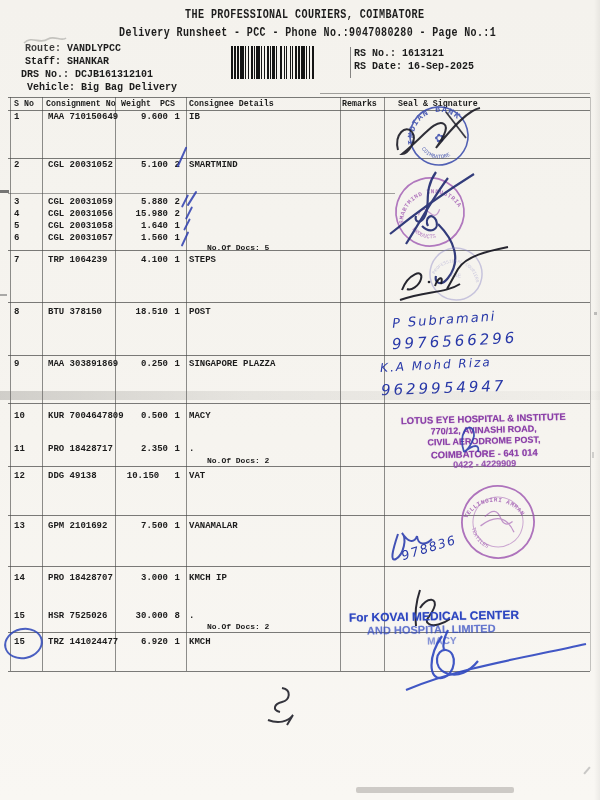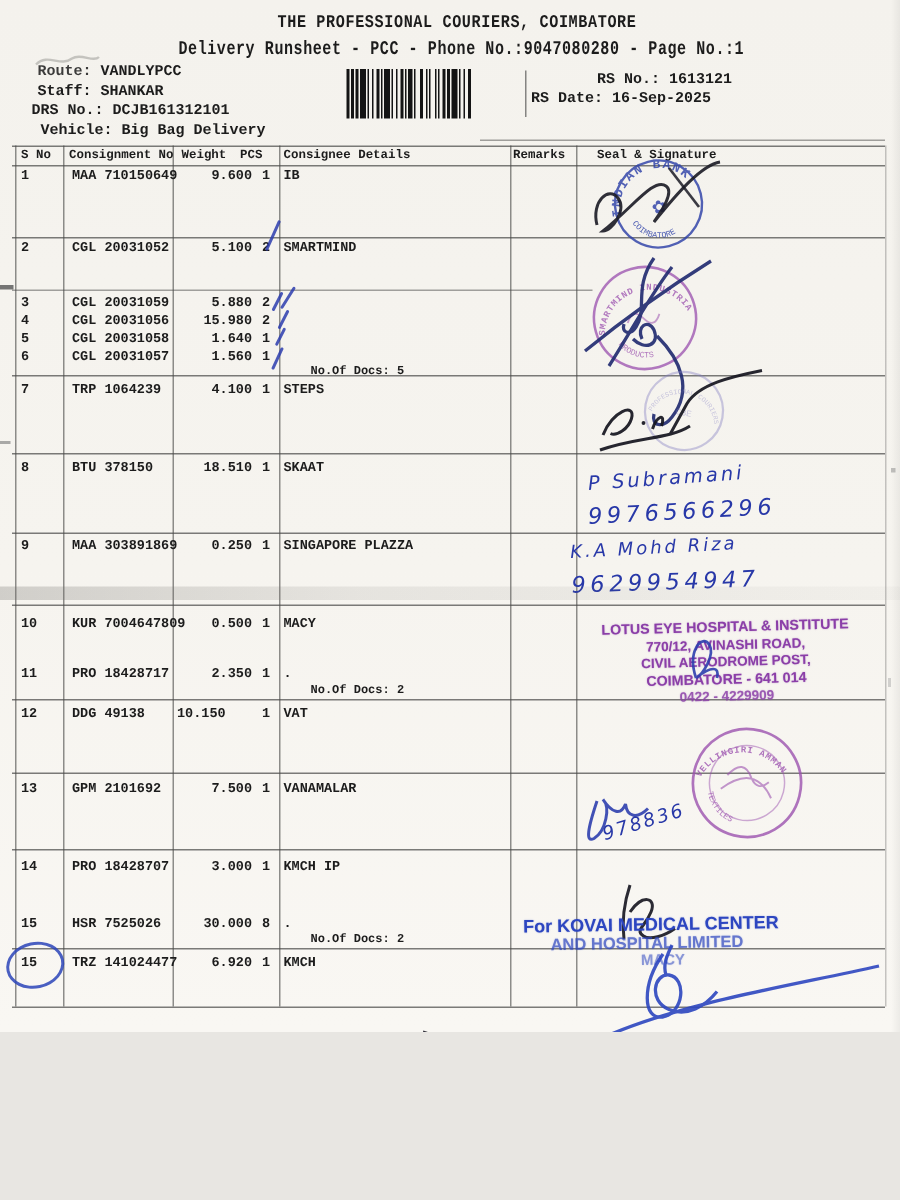--- a/index.html
+++ b/index.html
@@ -1,16 +1,16 @@
 <!DOCTYPE html>
 <html><head>
 <meta charset="utf-8">
 <style>
   html,body{margin:0;padding:0;background:#e8e6e2;}
-  #page{position:relative;width:600px;height:688px;margin:0 auto;overflow:hidden;
+  #page{position:relative;width:600px;height:800px;margin:0 auto;overflow:hidden;
         background:linear-gradient(180deg,#f4f2ed 0%,#f6f4ef 55%,#f9f7f3 100%);
         font-family:"Liberation Mono","DejaVu Sans Mono",monospace;}
   .abs{position:absolute;}
   .mono{font-family:"Liberation Mono","DejaVu Sans Mono",monospace;font-weight:700;color:#1c1c1c;white-space:nowrap;}
   .t1{font-size:12px;transform:scaleX(.84);transform-origin:left top;letter-spacing:.5px;}
   .t2{font-size:13px;transform:scaleX(.77);transform-origin:left top;letter-spacing:.5px;}
   .hf{font-size:10px;}
   .th{font-size:8.3px;}
   .cell{font-size:9px;}
   .note{font-size:8px;}
@@ -60,21 +60,21 @@
       <div class="abs" style="left: 60.95px; top: 0px; width: 1.15px; height: 33px; background: rgb(20, 20, 20);"></div>
       <div class="abs" style="left: 64.4px; top: 0px; width: 1.15px; height: 33px; background: rgb(20, 20, 20);"></div>
       <div class="abs" style="left: 66.7px; top: 0px; width: 2.3px; height: 33px; background: rgb(20, 20, 20);"></div>
       <div class="abs" style="left: 70.15px; top: 0px; width: 3.45px; height: 33px; background: rgb(20, 20, 20);"></div>
       <div class="abs" style="left: 74.75px; top: 0px; width: 1.15px; height: 33px; background: rgb(20, 20, 20);"></div>
       <div class="abs" style="left: 78.2px; top: 0px; width: 1.15px; height: 33px; background: rgb(20, 20, 20);"></div>
       <div class="abs" style="left: 80.5px; top: 0px; width: 2.3px; height: 33px; background: rgb(20, 20, 20);"></div>
     </div>
   <div class="abs" style="left:350px;top:47px;width:1px;height:31px;background:#3a3a3a;opacity:.6;"></div>
 
-  <div class="abs mono hf" style="left:354px;top:48px;margin-left:44px;">RS No.: 1613121</div>
+  <div class="abs mono hf" style="left:354px;top:48px;">RS No.: 1613121</div>
   <div class="abs mono hf" style="left:354px;top:61px;">RS Date: 16-Sep-2025</div>
 
   <svg class="abs" style="left:22px;top:33px;" width="46" height="14">
     <path d="M2,10 C10,2 18,12 26,6 C32,2 40,9 44,5" stroke="#8a8a86" stroke-width="1.6" fill="none" opacity=".45"></path>
   </svg>
 
   <div id="grid">
       <div class="hl" style="left: 8px; top: 97px; width: 582px;"></div>
       <div class="hl" style="left: 8px; top: 110px; width: 582px;"></div>
       <div class="hl" style="left: 8px; top: 158px; width: 582px;"></div>
@@ -142,21 +142,21 @@
         <span class="abs mono cell" style="left: 48px; top: 0px;">TRP 1064239</span>
         <span class="abs mono cell" style="left: 118px; top: 0px; width: 50px; text-align: right;">4.100</span>
         <span class="abs mono cell" style="left: 150px; top: 0px; width: 30px; text-align: right;">1</span>
         <span class="abs mono cell" style="left: 189px; top: 0px;">STEPS</span>
       </div>
       <div class="abs" style="left: 0px; top: 307px; width: 600px; height: 12px;">
         <span class="abs mono cell" style="left: 14px; top: 0px; width: 26px;">8</span>
         <span class="abs mono cell" style="left: 48px; top: 0px;">BTU 378150</span>
         <span class="abs mono cell" style="left: 118px; top: 0px; width: 50px; text-align: right;">18.510</span>
         <span class="abs mono cell" style="left: 150px; top: 0px; width: 30px; text-align: right;">1</span>
-        <span class="abs mono cell" style="left: 189px; top: 0px;">SKAAT</span>
+        <span class="abs mono cell" style="left: 189px; top: 0px;">POST</span>
       </div>
       <div class="abs" style="left: 0px; top: 359px; width: 600px; height: 12px;">
         <span class="abs mono cell" style="left: 14px; top: 0px; width: 26px;">9</span>
         <span class="abs mono cell" style="left: 48px; top: 0px;">MAA 303891869</span>
         <span class="abs mono cell" style="left: 118px; top: 0px; width: 50px; text-align: right;">0.250</span>
         <span class="abs mono cell" style="left: 150px; top: 0px; width: 30px; text-align: right;">1</span>
         <span class="abs mono cell" style="left: 189px; top: 0px;">SINGAPORE PLAZZA</span>
       </div>
       <div class="abs" style="left: 0px; top: 411px; width: 600px; height: 12px;">
         <span class="abs mono cell" style="left: 14px; top: 0px; width: 26px;">10</span>
@@ -169,21 +169,21 @@
         <span class="abs mono cell" style="left: 14px; top: 0px; width: 26px;">11</span>
         <span class="abs mono cell" style="left: 48px; top: 0px;">PRO 18428717</span>
         <span class="abs mono cell" style="left: 118px; top: 0px; width: 50px; text-align: right;">2.350</span>
         <span class="abs mono cell" style="left: 150px; top: 0px; width: 30px; text-align: right;">1</span>
         <span class="abs mono cell" style="left: 189px; top: 0px;">.</span>
       </div>
       <div class="abs mono note" style="left: 207px; top: 456px;">No.Of Docs: 2</div>
       <div class="abs" style="left: 0px; top: 471px; width: 600px; height: 12px;">
         <span class="abs mono cell" style="left: 14px; top: 0px; width: 26px;">12</span>
         <span class="abs mono cell" style="left: 48px; top: 0px;">DDG 49138</span>
-        <span class="abs mono cell" style="left: 118px; top: 0px; width: 50px; text-align: left;">10.150</span>
+        <span class="abs mono cell" style="left: 118px; top: 0px; width: 50px; text-align: center;">10.150</span>
         <span class="abs mono cell" style="left: 150px; top: 0px; width: 30px; text-align: right;">1</span>
         <span class="abs mono cell" style="left: 189px; top: 0px;">VAT</span>
       </div>
       <div class="abs" style="left: 0px; top: 521px; width: 600px; height: 12px;">
         <span class="abs mono cell" style="left: 14px; top: 0px; width: 26px;">13</span>
         <span class="abs mono cell" style="left: 48px; top: 0px;">GPM 2101692</span>
         <span class="abs mono cell" style="left: 118px; top: 0px; width: 50px; text-align: right;">7.500</span>
         <span class="abs mono cell" style="left: 150px; top: 0px; width: 30px; text-align: right;">1</span>
         <span class="abs mono cell" style="left: 189px; top: 0px;">VANAMALAR</span>
       </div>

